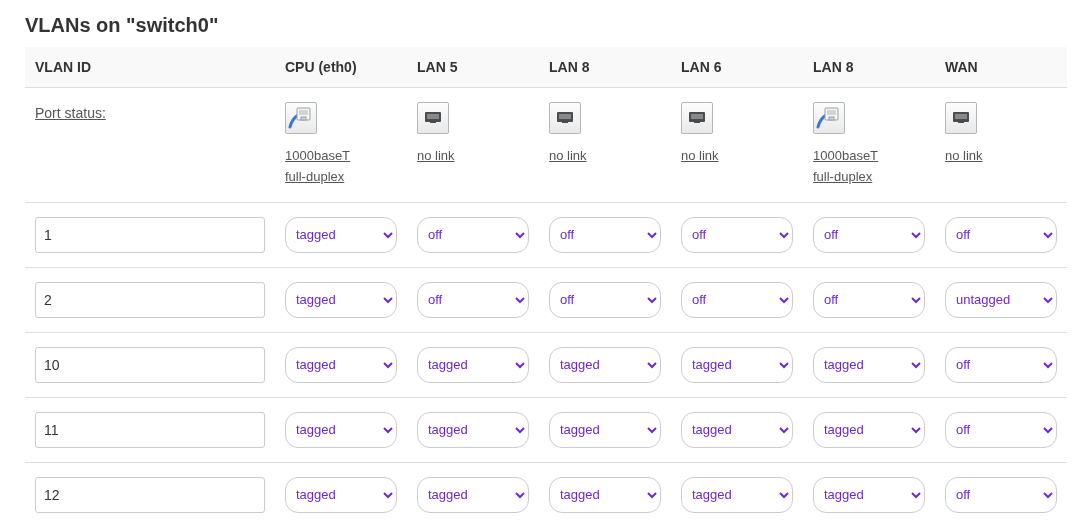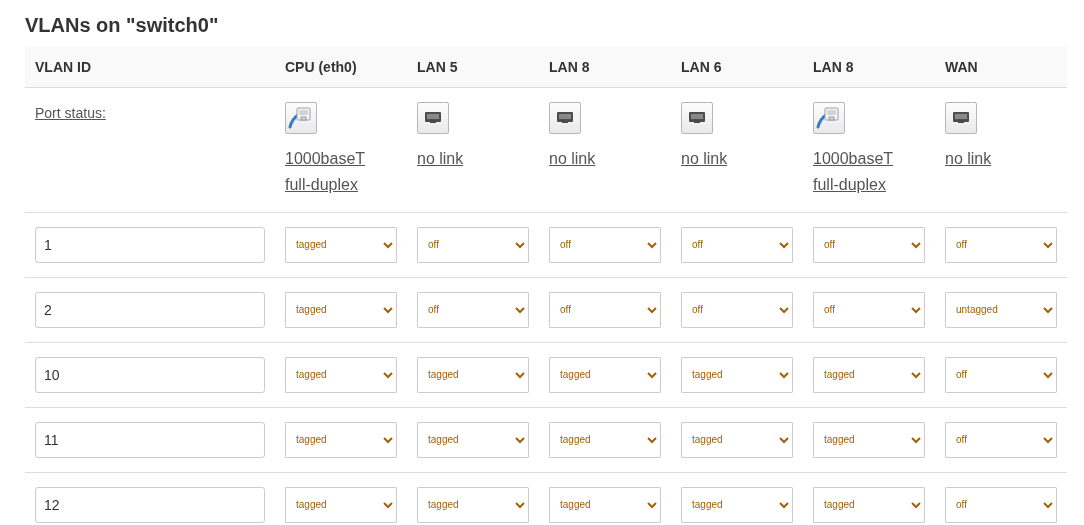--- a/index.html
+++ b/index.html
@@ -52,42 +52,42 @@
     background: linear-gradient(#fdfdfd, #e9e9e9);
     position: relative;
     margin-bottom: 6px;
   }
   .port-icon-box svg {
     position: absolute;
     top: 50%; left: 50%;
     transform: translate(-50%, -50%);
   }
   .port-status-text {
-    font-size: 16px;
+    font-size: 13px;
     color: #555;
   }
   input.vlan-id {
     width: 230px;
     height: 36px;
     padding: 4px 8px;
     border: 1px solid #ccc;
     border-radius: 3px;
     font-size: 14px;
     background: #fff;
     color: #333;
   }
   select.vlan-mode {
     width: 112px;
     height: 36px;
     padding: 4px 6px;
     border: 1px solid #ccc;
-    border-radius: 1px;
-    font-size: 10px;
+    border-radius: 13px;
+    font-size: 13px;
     background: #fff;
-    color: #a16207;
+    color: #6d28d9;
   }
   .col-vlanid { width: 260px; }
 </style>
 </head>
 <body>
 
 <h2 class="page-title">VLANs on "switch0"</h2>
 
 <table>
   <thead>

